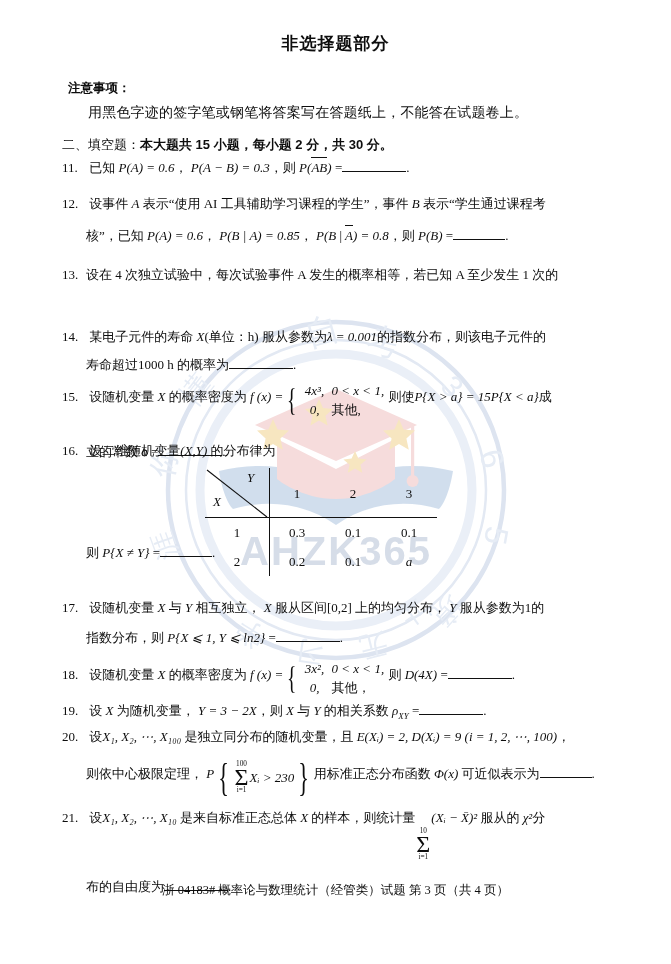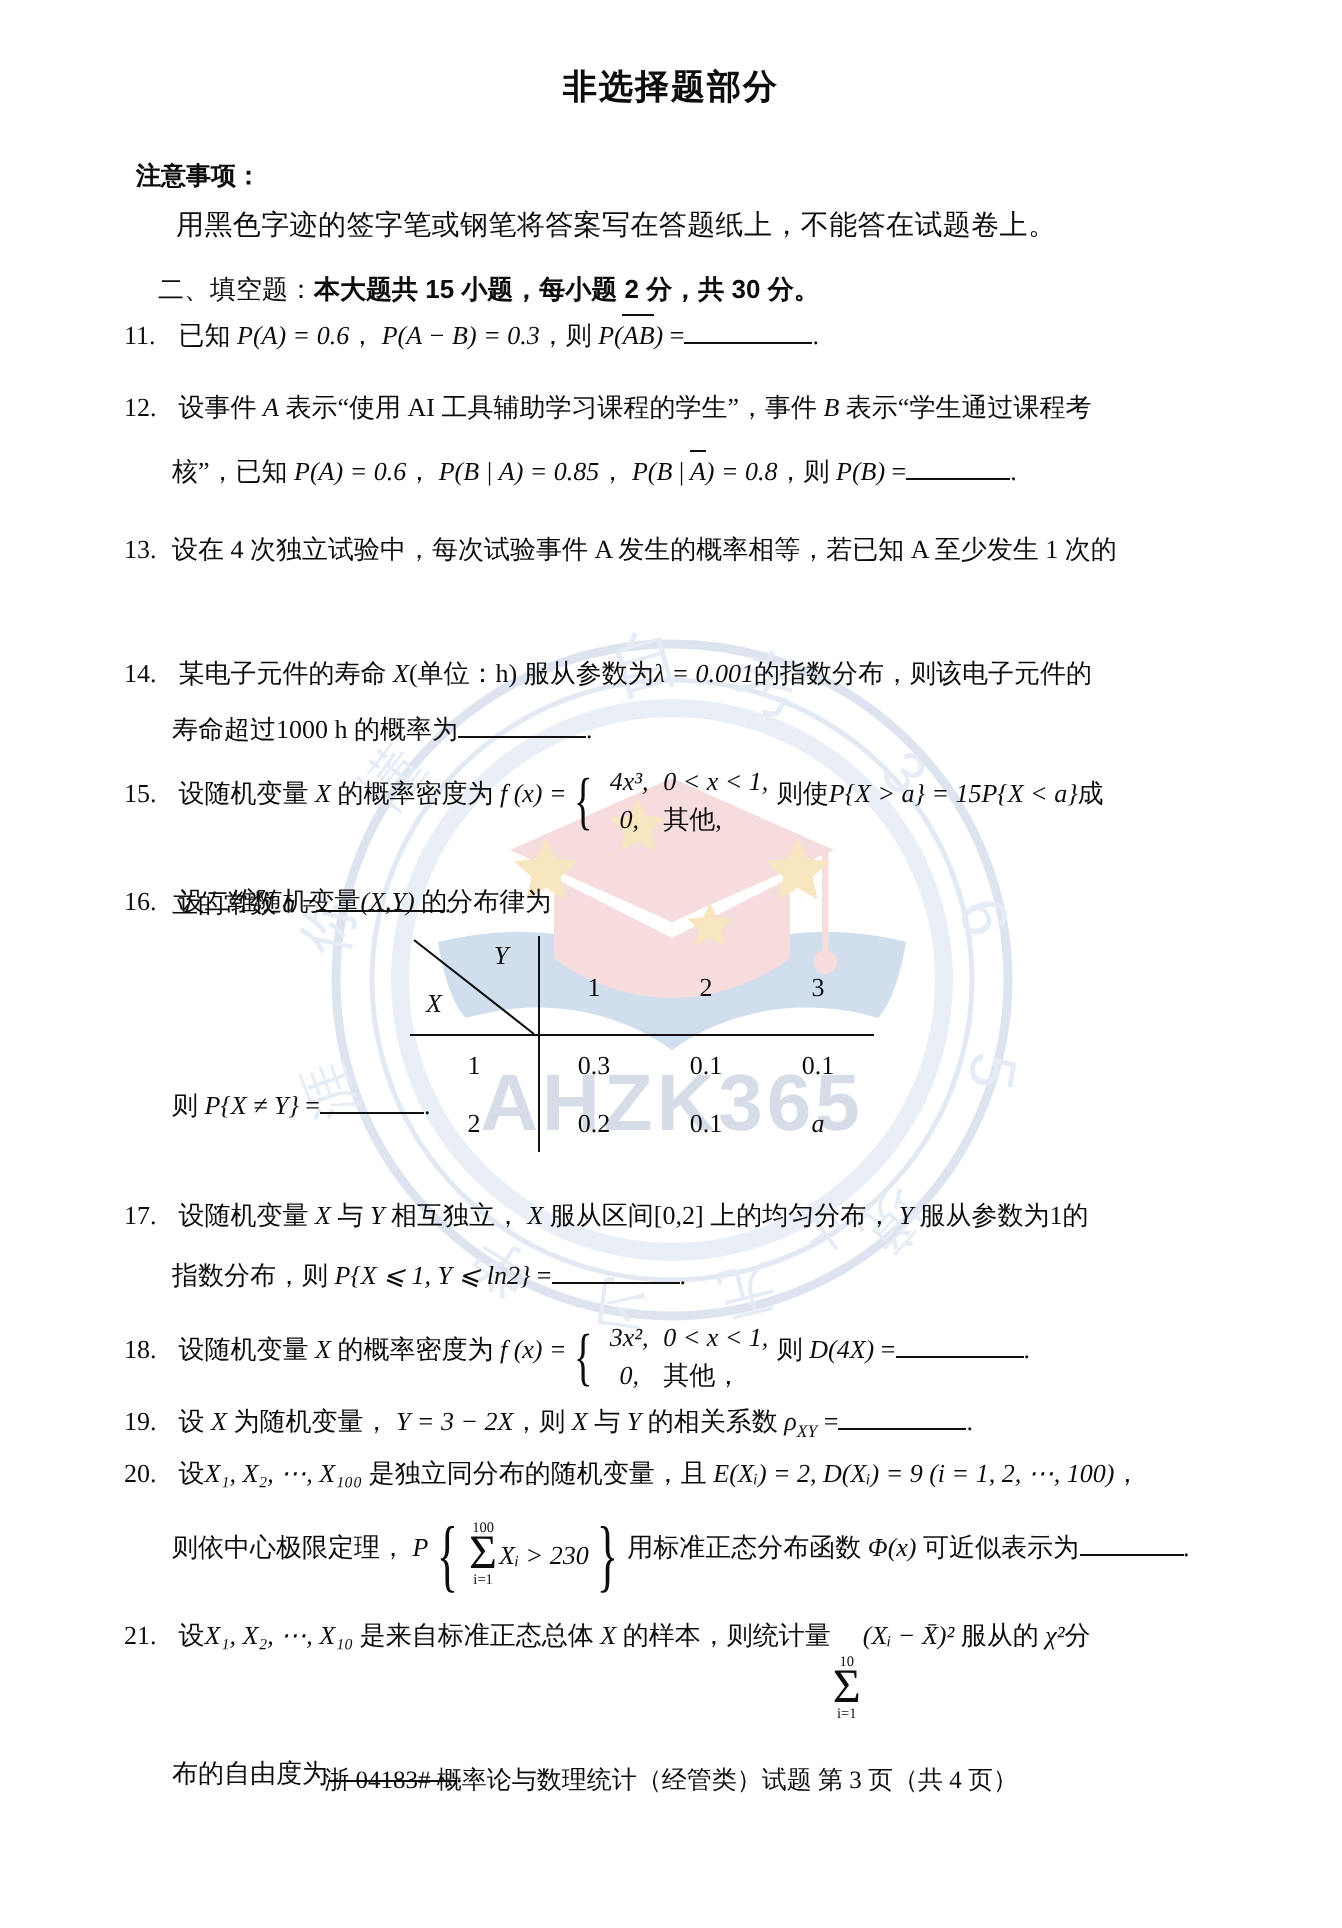--- a/index.html
+++ b/index.html
@@ -53,21 +53,21 @@
   }
   .notice-body {
     position: absolute;
     left: 88px; top: 104px;
     font-size: 14px;
     letter-spacing: .2px;
   }
 
   .section-head {
     position: absolute;
-    left: 79px; top: 136px;
+    left: 62px; top: 136px;
     font-size: 13px;
   }
   .section-head b {
     font-family: "Liberation Sans", "DejaVu Sans", sans-serif;
     font-weight: bold;
   }
 
   
   .q {
     position: absolute;

